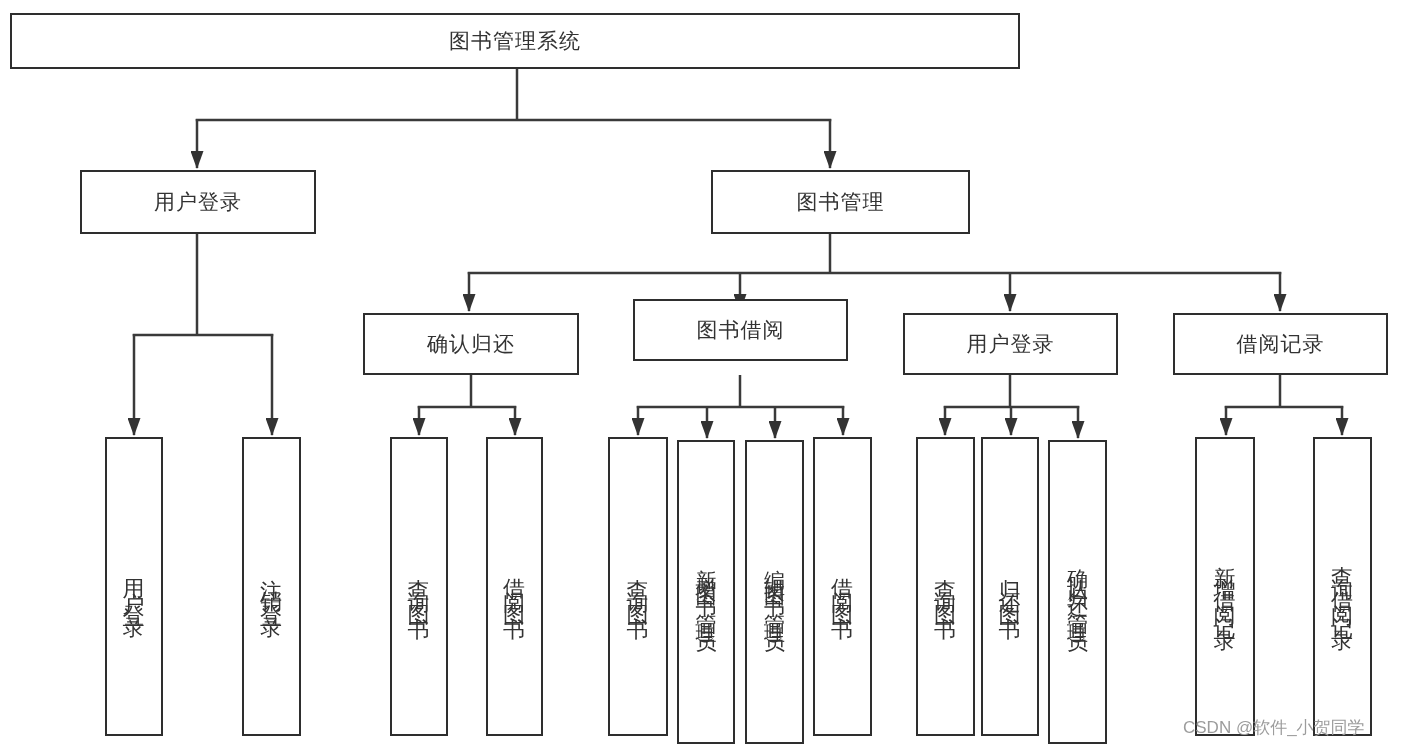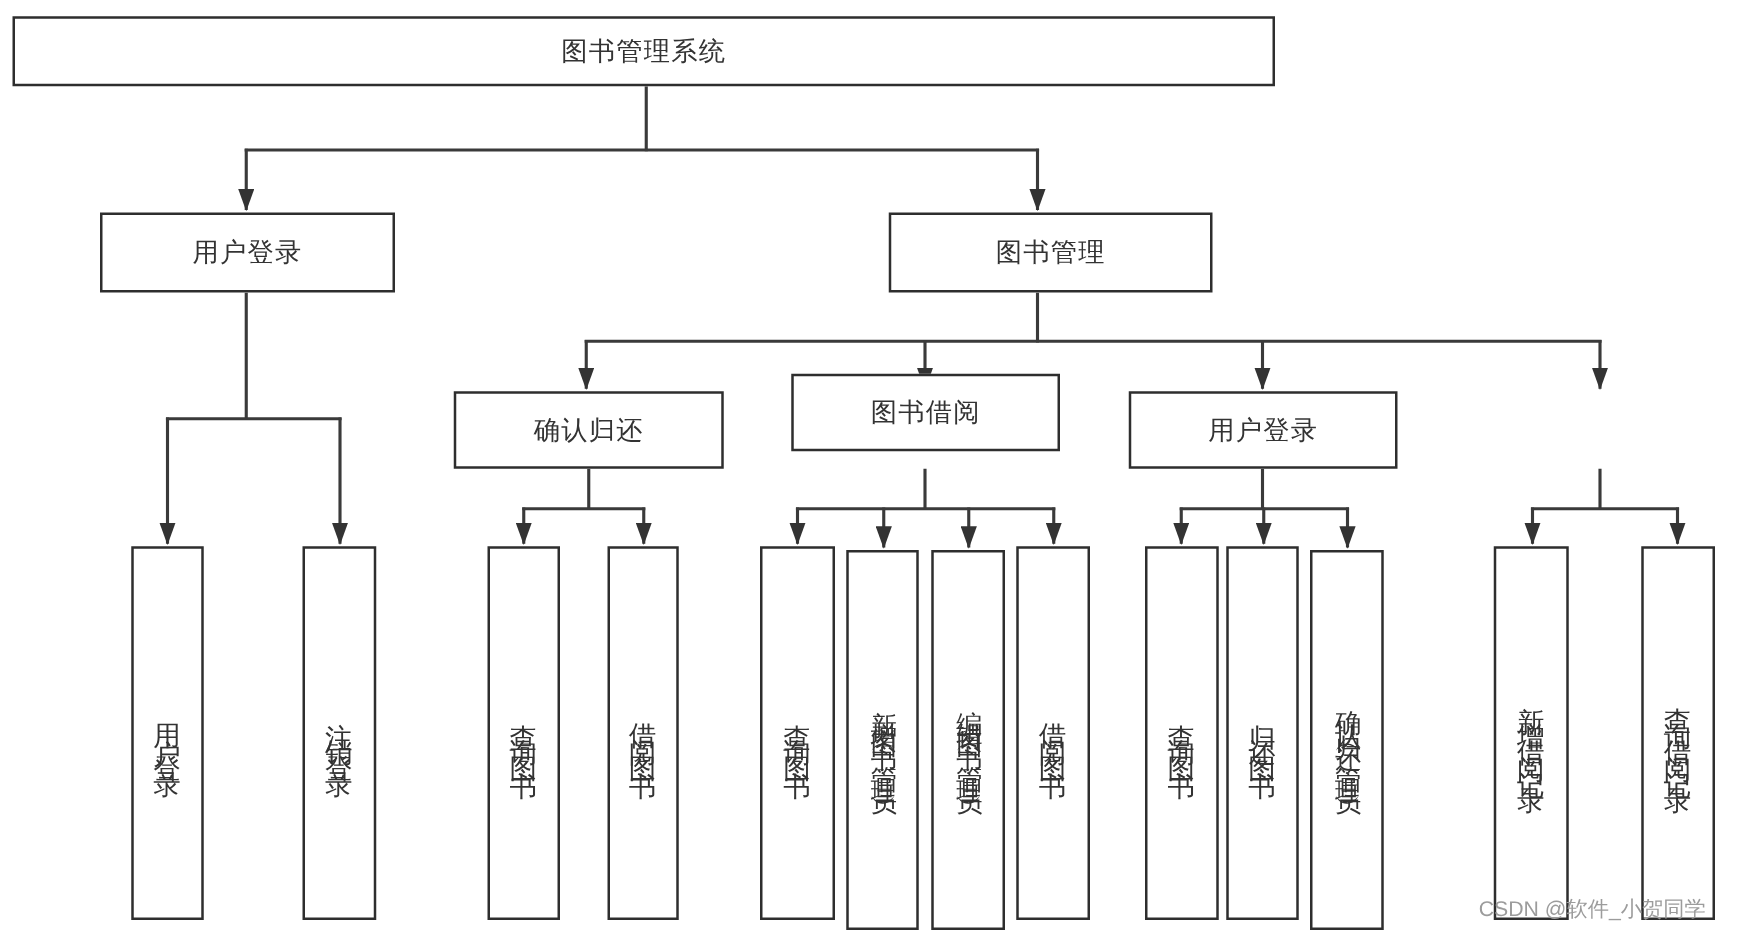--- a/index.html
+++ b/index.html
@@ -113,20 +113,23 @@
 
   <div class="hbox l3a">
     <span>确认归还</span>
   </div>
   <div class="hbox l3b">
     <span>图书借阅</span>
   </div>
   <div class="hbox l3c">
     <span>用户登录</span>
   </div>
+  <div class="hbox l3d">
+    <span>借阅记录</span>
+  </div>
 
   <div class="vbox lf1">
     <span>用户登录</span>
   </div>
   <div class="vbox lf2">
     <span>注销登录</span>
   </div>
 
   <div class="vbox lf3">
     <span>查询图书</span>

